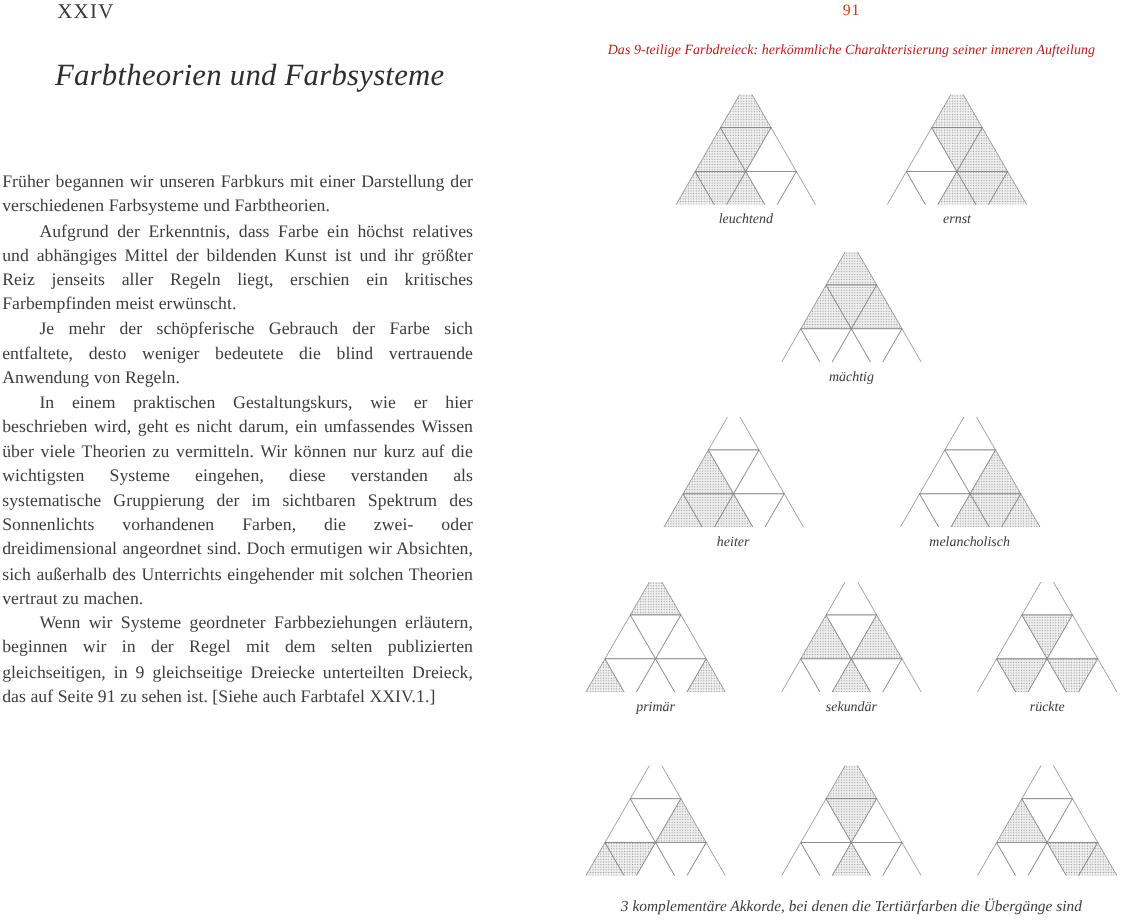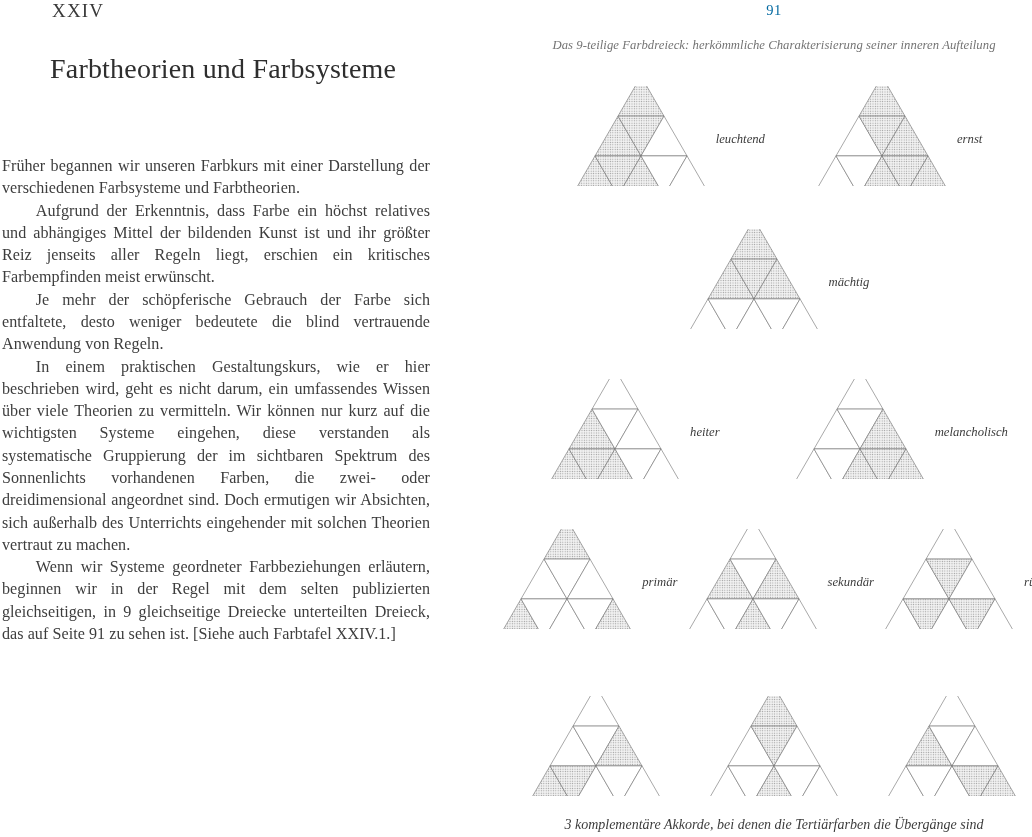--- a/index.html
+++ b/index.html
@@ -44,20 +44,21 @@
   .chapter-title {
     position: absolute;
     left: 50px;
     top: 32px;
     width: 400px;
     font-size: 28px;
     line-height: 1.32;
     color: #2e2e2e;
     font-weight: normal;
     letter-spacing: 0.2px;
+    font-style: italic;
   }
 
   .body-col {
     position: absolute;
     left: 2px;
     top: 155px;
     width: 428px;
     font-size: 16.1px;
     line-height: 1.385;
     text-align: justify;
@@ -79,33 +80,33 @@
     height: 837px;
   }
 
   .folio-right {
     position: absolute;
     left: 0;
     right: 0;
     top: 2px;
     text-align: center;
     font-size: 14.5px;
-    color: #0369a1;
+    color: #c2410c;
     letter-spacing: 0.6px;
   }
 
   .caption-top {
     position: absolute;
     left: 0;
     right: 0;
     top: 38px;
     text-align: center;
     font-style: italic;
     font-size: 12.7px;
-    color: #737373;
+    color: #b91c1c;
     letter-spacing: 0.05px;
   }
 
   .caption-bottom {
     position: absolute;
     left: 0;
     right: 0;
     bottom: 4px;
     text-align: center;
     font-style: italic;
@@ -115,39 +116,38 @@
 
   .fig-row {
     position: absolute;
     display: flex;
     justify-content: center;
     align-items: flex-start;
   }
 
   .fig {
     display: flex;
-    flex-direction: row;
-    align-items: center;
+    flex-direction: column;
   }
 
   .fig svg { display: block; }
 
   .fig-label {
     margin-top: 6px;
     font-style: italic;
     font-size: 12.7px;
     color: #3c3c3c;
     text-align: center;
   }
 
   
   #row-1 { left: 0; right: 0; top: 86px; gap: 42px; }
   #row-2 { left: 0; right: 0; top: 229px; }
   #row-3 { left: 0; right: 0; top: 379px; gap: 65px; }
-  #row-4 { left: 0; right: 0; top: 529px; }
+  #row-4 { left: 0; right: 0; top: 529px; gap: 28px; }
   #row-5 { left: 0; right: 0; top: 696px; gap: 28px; }
 </style>
 </head>
 <body>
 
 <div class="page">
 
   <div class="left-page">
     <div class="folio-left">XXIV</div>
     <h1 class="chapter-title">Farbtheorien und Farbsysteme</h1>

